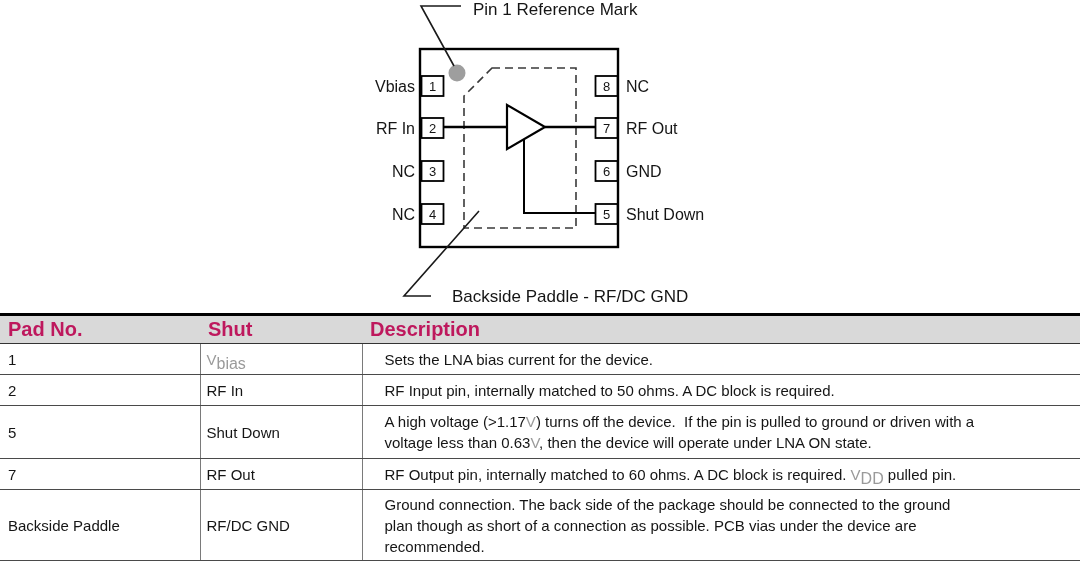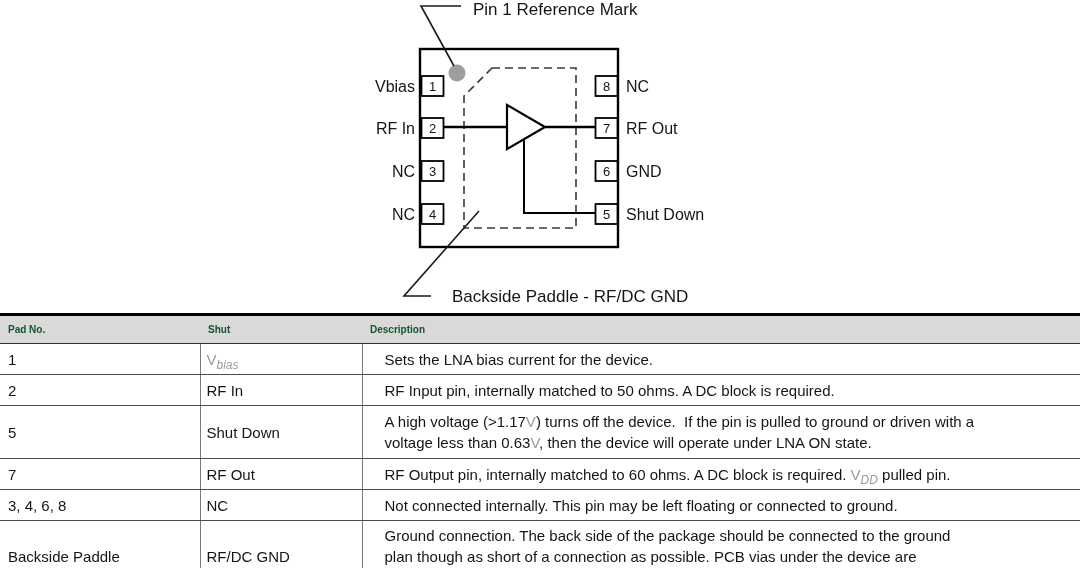--- a/index.html
+++ b/index.html
@@ -32,45 +32,45 @@
     margin: 0;
   }
   table.pad-table col.c1 { width: 200px; }
   table.pad-table col.c2 { width: 162px; }
   table.pad-table col.c3 { width: 718px; }
 
   table.pad-table thead th {
     background: #d9d9d9;
     border-top: 3px solid #000000;
     border-bottom: 1px solid #333333;
-    font-size: 10px;
+    font-size: 20px;
     font-weight: bold;
     text-align: left;
     padding: 2px 6px 2px 8px;
     height: 23px;
-    color: #14532d;
+    color: #be185d;
   }
   table.pad-table td {
     font-size: 15px;
     vertical-align: middle;
     border-bottom: 1px solid #4a4a4a;
     padding: 2px 6px 2px 8px;
     color: #151515;
   }
   table.pad-table td.col-label,
   table.pad-table td.col-desc { border-left: 1px solid #7a7a7a; }
   table.pad-table td.col-label { padding-left: 6px; }
   table.pad-table td.col-desc  { padding-left: 22px; }
   table.pad-table tr.h27 td { height: 26px; }
   table.pad-table tr.h49 td { height: 48px; }
   table.pad-table tr.h69 td { height: 66px; }
 
   .desc-line { white-space: pre-wrap; line-height: 21px; }
   .muted { color: #9a9a9a; }
-  sub.small-sub { font-size: 12px; line-height: 0; font-style: italic; }
+  sub.small-sub { font-size: 16px; line-height: 0; }
 </style>
 </head>
 <body>
 
 <div class="page">
 
   <div class="diagram-wrap">
     <svg width="1080" height="313" viewBox="0 0 1080 313" xmlns="http://www.w3.org/2000/svg">
 
       <rect x="420" y="49" width="198" height="198" fill="#ffffff" stroke="#000000" stroke-width="2.4"></rect>
@@ -162,27 +162,20 @@
           <div class="desc-line"><span>voltage less than 0.63</span><span class="muted">V</span><span>, then the device will operate under LNA ON state.</span></div>
         </td>
       </tr>
       <tr class="h27">
         <td class="col-pad">7</td>
         <td class="col-label">RF Out</td>
         <td class="col-desc">
             <div class="desc-line"><span>RF Output pin, internally matched to 60 ohms. A DC block is required. </span><span class="muted">V</span><sub class="small-sub muted">DD</sub><span> pulled pin.</span></div>
           </td>
       </tr>
-      <tr class="h27">
-        <td class="col-pad">3, 4, 6, 8</td>
-        <td class="col-label">NC</td>
-        <td class="col-desc">
-            <div class="desc-line">Not connected internally. This pin may be left floating or connected to ground.</div>
-          </td>
-      </tr>
       <tr class="h69">
         <td class="col-pad">Backside Paddle</td>
         <td class="col-label">RF/DC GND</td>
         <td class="col-desc">
           <div class="desc-line">Ground connection. The back side of the package should be connected to the ground</div>
           <div class="desc-line">plan though as short of a connection as possible. PCB vias under the device are</div>
           <div class="desc-line">recommended.</div>
         </td>
       </tr>
     </tbody>

